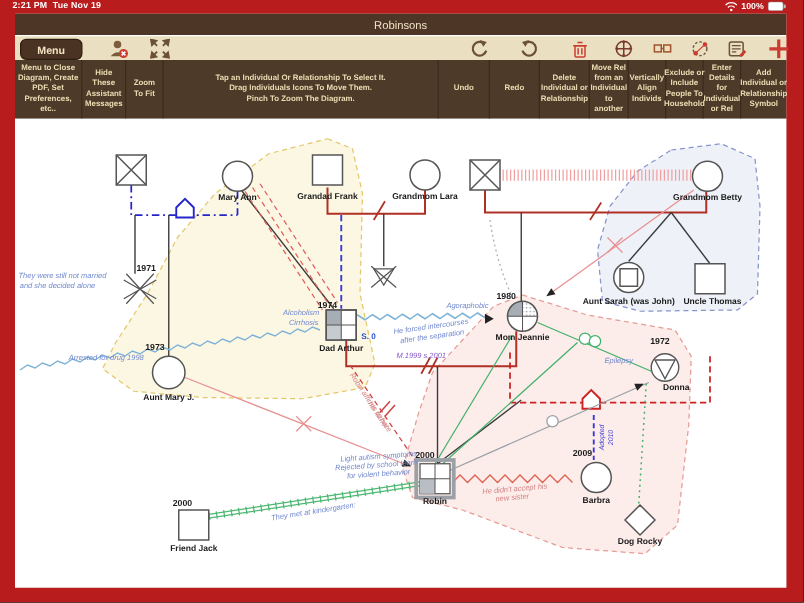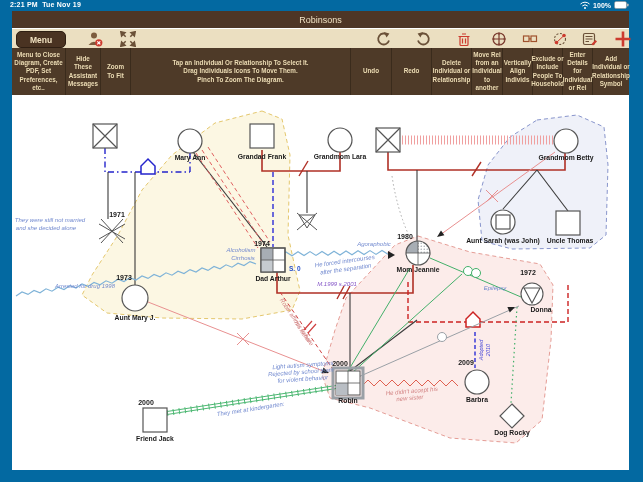--- a/index.html
+++ b/index.html
@@ -1,16 +1,16 @@
 <!DOCTYPE html>
 <html><head>
 <meta charset="utf-8">
 <style>
   html,body{margin:0;padding:0;background:#000;}
-  #stage{position:relative;width:643px;height:482px;background:#0369a1;overflow:hidden;
+  #stage{position:relative;width:643px;height:482px;background:#b91c1c;overflow:hidden;
          font-family:"Liberation Sans",sans-serif;}
   
   #statusbar{position:absolute;left:0;top:0;width:643px;height:11px;color:#fff;
              font-size:7px;font-weight:bold;}
   #status-left{position:absolute;left:10px;top:1px;letter-spacing:.2px;}
   #status-right{position:absolute;right:14px;top:1px;display:flex;align-items:center;gap:3px;}
   
   #appwin{position:absolute;left:12px;top:11px;width:617px;height:459px;background:#fff;}
   #titlebar{position:absolute;left:0;top:0;width:617px;height:17px;background:#4e3626;
             color:#f0e2c4;font-size:9px;display:flex;align-items:center;justify-content:center;}

